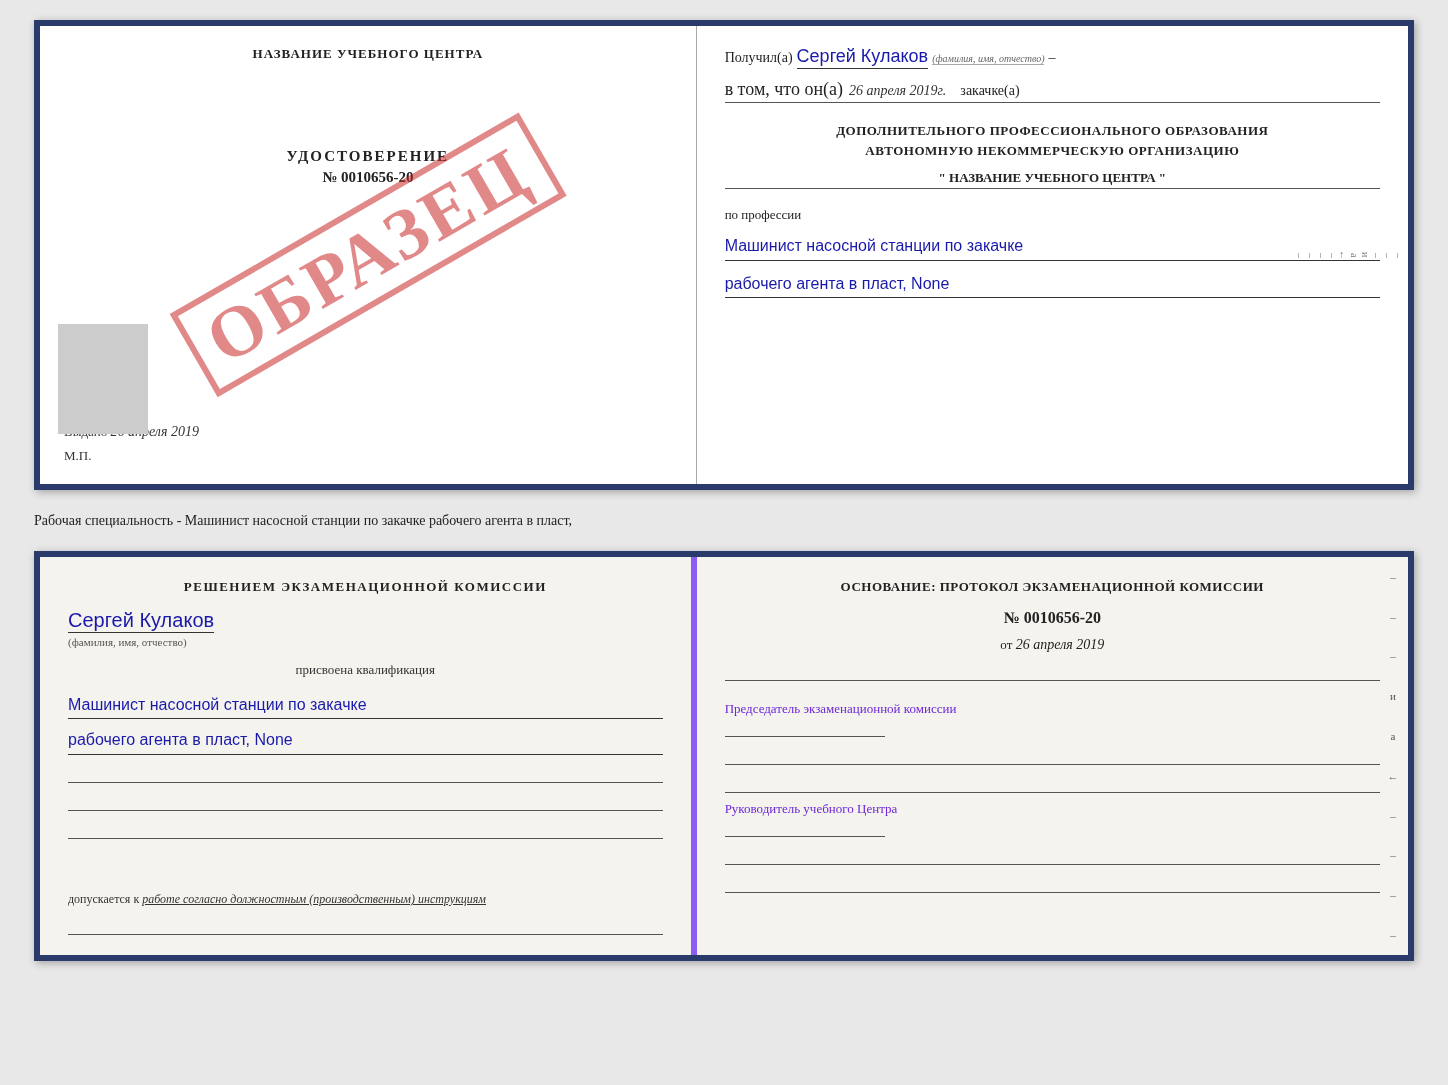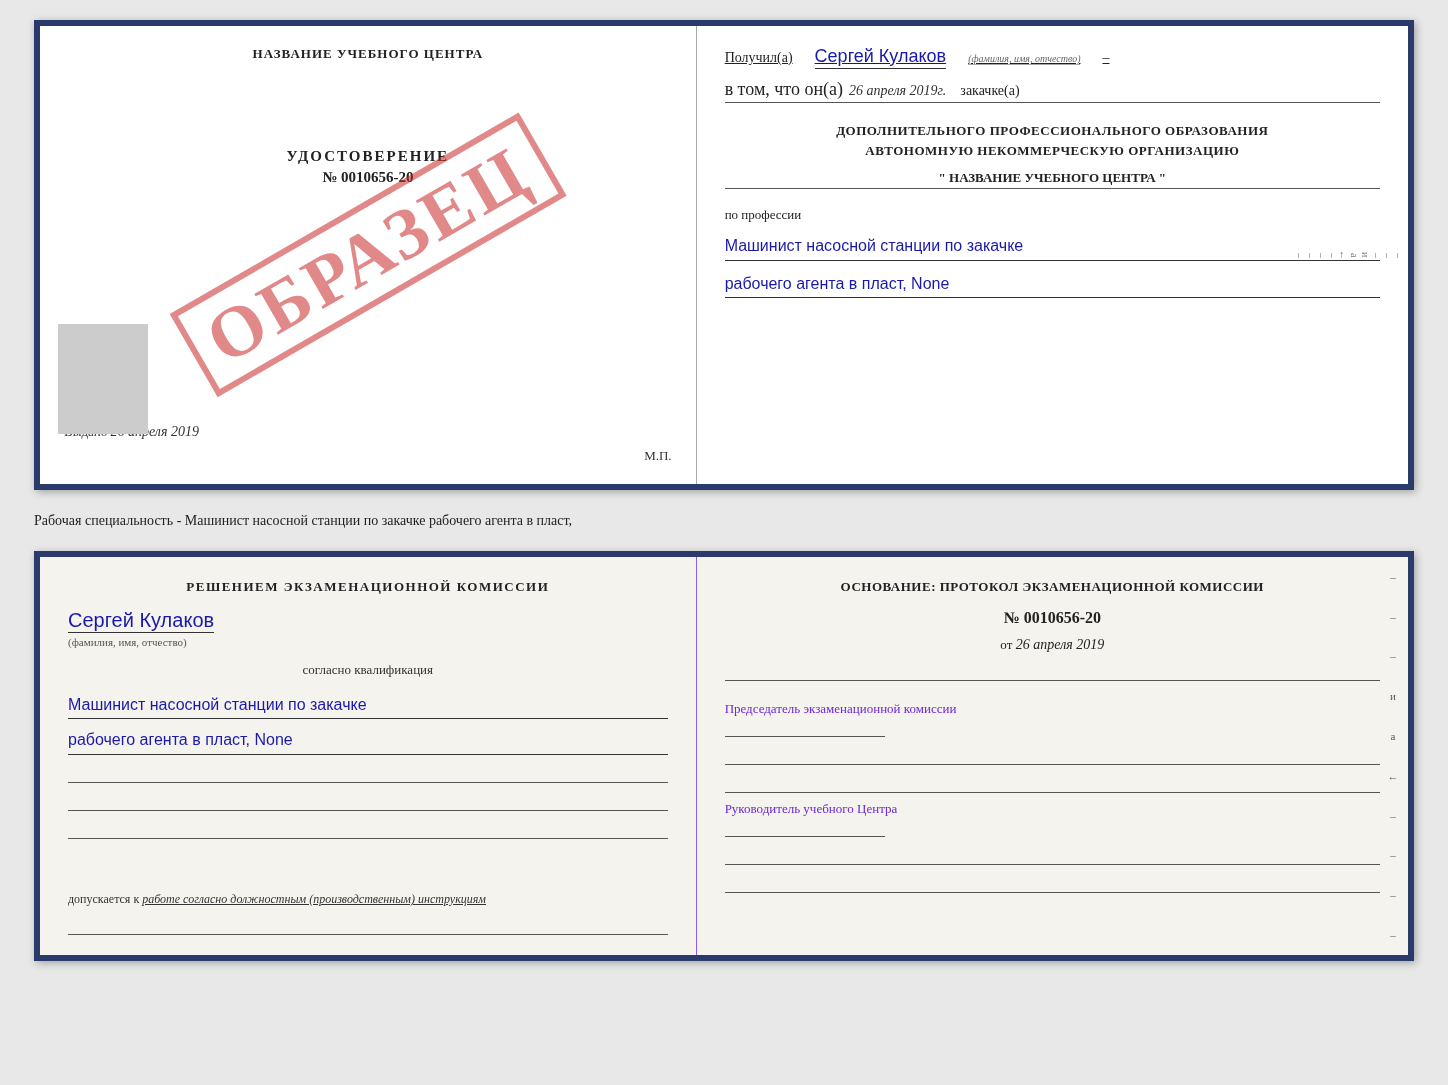--- a/index.html
+++ b/index.html
@@ -75,21 +75,20 @@
     .vydano-row {
       margin-top: auto;
       font-size: 13px;
       color: #333;
       padding-bottom: 8px;
     }
 
     .mp-row {
       font-size: 13px;
       color: #333;
-      text-align: right;
     }
 
     
     .obrazets-stamp {
       position: absolute;
       top: 50%;
       left: 50%;
       transform: translate(-50%, -50%) rotate(-30deg);
       font-size: 72px;
       font-weight: 900;
@@ -111,23 +110,22 @@
       position: absolute;
       left: 18px;
       bottom: 50px;
     }
 
     .poluchil-row {
       font-size: 14px;
       color: #222;
       display: flex;
       align-items: baseline;
-      gap: 22px;
+      gap: 4px;
       flex-wrap: wrap;
-      text-decoration: underline;
     }
 
     .handwritten {
       font-family: 'Comic Sans MS', cursive, sans-serif;
       font-size: 18px;
       color: #1a1aaa;
       border-bottom: 1px solid #333;
       padding-bottom: 1px;
     }
 
@@ -198,21 +196,21 @@
       height: 410px;
       background: #f5f3ee;
       border: 6px solid #2a3a6b;
       display: flex;
       position: relative;
       box-shadow: 2px 2px 8px rgba(0,0,0,0.3);
     }
 
     .bottom-left {
       width: 48%;
-      border-right: 1px solid #8b5cf6;
+      border-right: 6px solid #8b5cf6;
       padding: 20px 28px;
       display: flex;
       flex-direction: column;
       gap: 8px;
       position: relative;
     }
 
     .bottom-right {
       width: 52%;
       padding: 20px 28px;
@@ -414,21 +412,21 @@
 <div class="document-bottom">
 
   <div class="bottom-left">
     <div class="resheniem-title">Решением экзаменационной комиссии</div>
 
     <div class="bottom-name-row">
       <span class="handwritten" style="font-size:20px;">Сергей Кулаков</span><br>
       <span class="bottom-subtext">(фамилия, имя, отчество)</span>
     </div>
 
-    <div class="prisvoena">согласно квалификация</div>
+    <div class="prisvoena">присвоена квалификация</div>
 
     <div class="profession-handwritten" style="margin-top:6px;">Машинист насосной станции по закачке</div>
     <div class="profession-handwritten">рабочего агента в пласт, None</div>
 
     <div class="underline-row"></div>
     <div class="underline-row"></div>
     <div class="underline-row"></div>
 
     <div class="dopuskaetsya">
       <span>допускается к</span>

